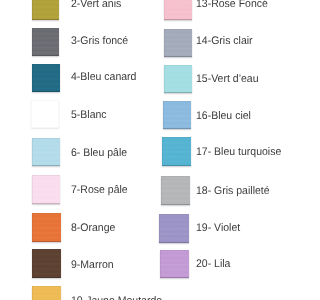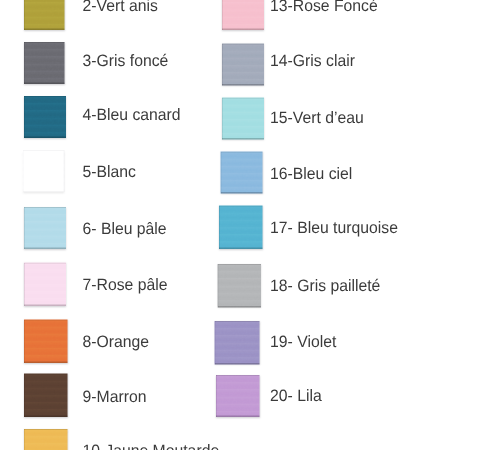--- a/index.html
+++ b/index.html
@@ -1,19 +1,19 @@
 <!DOCTYPE html>
 <html><head>
 <meta charset="utf-8">
 <style>
   html,body{margin:0;padding:0;}
   body{width:300px;height:300px;overflow:hidden;background:#ffffff;
        font-family:"Liberation Sans",sans-serif;}
   .sheet{position:relative;width:300px;height:300px;background:#ffffff;filter:blur(0.35px);}
-  .col{position:absolute;top:0;left:0;width:300px;height:300px;}
+  .col{position:absolute;top:0;left:16px;width:300px;height:300px;}
   .sw{position:absolute;box-shadow: inset 0 0.6px 0 rgba(0,0,0,0.12), inset 0.6px 0 0 rgba(0,0,0,0.09), inset 0 -1px 0 rgba(0,0,0,0.20), 0 0.6px 1.2px rgba(80,80,88,0.28);}
   .sw.white{box-shadow: inset 0 0 0 0.5px rgba(160,163,170,0.14), 0 1px 1.4px rgba(135,135,140,0.20);}
   .lbl{position:absolute;font-size:11px;color:#3b3b3b;white-space:nowrap;
        transform:scaleX(0.955);transform-origin:0 50%;
        -webkit-font-smoothing:antialiased;text-rendering:geometricPrecision;}
   .grain{position:absolute;inset:0;width:100%;height:100%;pointer-events:none;opacity:0.05;mix-blend-mode:overlay;}
   .weave{position:absolute;inset:0;pointer-events:none;opacity:0.045;mix-blend-mode:overlay;
          background:repeating-linear-gradient(180deg,
             rgba(255,255,255,0.9) 0px, rgba(255,255,255,0.0) 1.6px,
             rgba(0,0,0,0.55) 3.2px, rgba(255,255,255,0.0) 4.8px);}

